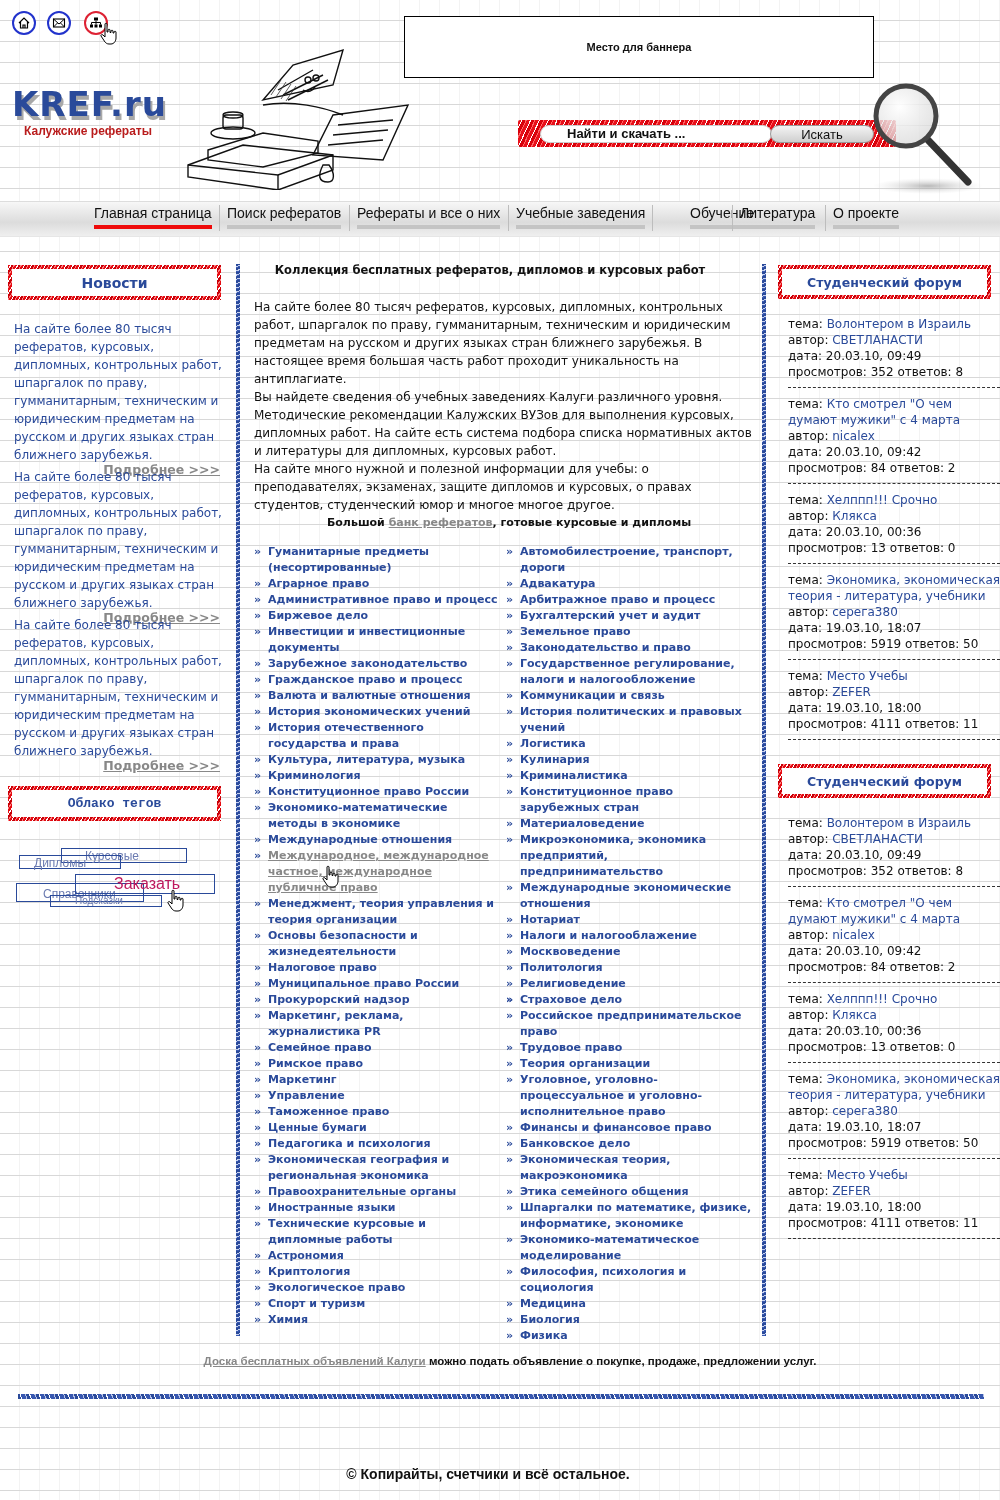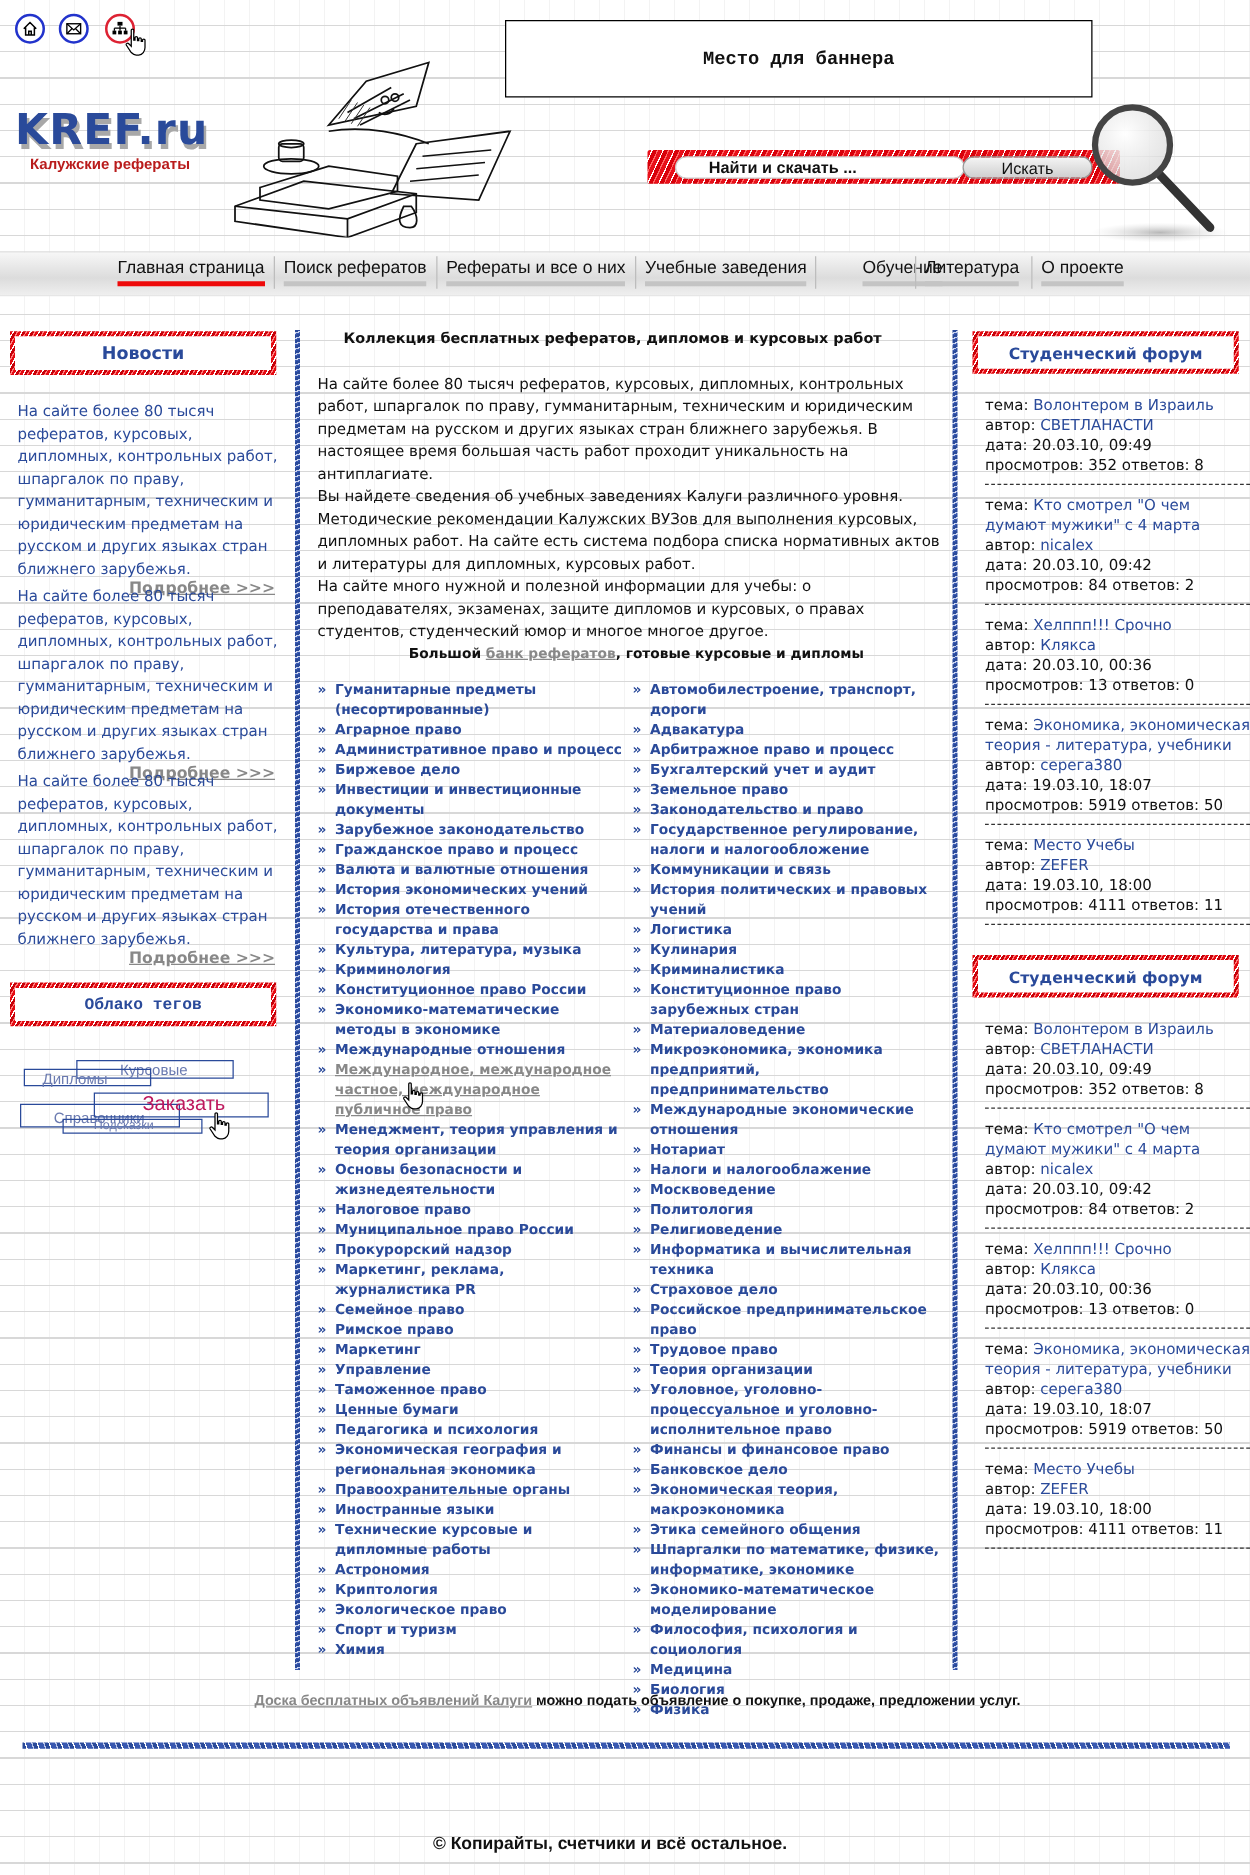--- a/index.html
+++ b/index.html
@@ -30,21 +30,21 @@
     font-family: "DejaVu Sans", sans-serif; font-weight: bold; font-size: 34px;
     color: #2a4a9a; letter-spacing: 1px;
     text-shadow: 2px 4px 0 #a8a8a8;
   }
   .logo-sub { font-family: Liberation Sans, sans-serif; font-weight: bold; font-size: 12px; color: #b91c1c; }
 
   
   .banner {
     border: 1px solid #000; background: #fff;
     display: flex; align-items: center; justify-content: center;
-    font-family: Liberation Mono, monospace; font-weight: bold; font-size: 15px;
+    font-family: Liberation Sans, sans-serif; font-weight: bold; font-size: 11px;
   }
 
   
   .search-strip {
     background: repeating-linear-gradient(115deg, #e8101a 0 3px, #fff 3px 4px, #d8000a 4px 7px, #ff6666 7px 8px);
     border-radius: 2px;
   }
   .search-input {
     background: #fff; border-radius: 10px; border: 1px solid #ccc;
     font-family: "Liberation Sans", sans-serif; font-weight: bold; font-size: 13px;
@@ -262,21 +262,21 @@
 </div>
 <div class="abs" style="left:14px;top:616px;width:210px;">
   <div class="news-text">На сайте более 80 тысяч рефератов, курсовых, дипломных, контрольных работ, шпаргалок по праву, гумманитарным, техническим и юридическим предметам на русском и других языках стран ближнего зарубежья.</div>
   <div class="more-link" style="margin-top:-2px;margin-right:4px;">Подробнее &gt;&gt;&gt;</div>
 </div>
 
 <div class="abs hatch-box" style="left:8px;top:786px;width:213px;height:35px;font-size:13px;font-family:Liberation Mono, monospace;">
   <span>Облако тегов</span>
 </div>
 <div class="abs" style="left:0;top:840px;width:235px;height:80px;">
-  <div class="tag" style="left:61px;top:8px;width:126px;height:15px;padding-left:34px;">Курсовые</div>
+  <div class="tag" style="left:61px;top:8px;width:126px;height:15px;padding-left:23px;">Курсовые</div>
   <div class="tag" style="left:19px;top:15px;width:102px;height:14px;padding-left:14px;">Дипломы</div>
   <div class="tag" style="left:16px;top:43px;width:128px;height:19px;padding-left:26px;padding-top:3px;">Справочники</div>
   <div class="tag" style="left:75px;top:34px;width:140px;height:20px;padding-left:38px;color:#be185d;font-size:16px;line-height:18px;border-color:#2a4a9a;">Заказать</div>
   <div class="tag" style="left:50px;top:55px;width:112px;height:12px;padding-left:24px;font-size:10px;line-height:10px;">Подсказки</div>
 </div>
 <div class="abs cursor" style="left:166px;top:889px;">
   <svg viewBox="0 0 20 24">
       <path d="M6 2 C6 1 8 1 8 2 V10 L9 10 V8 C9 7 11 7 11 8 V10.5 L12 10.5 V9 C12 8 14 8 14 9 V11 L15 11 V10 C15 9 17 9 17 10 V16 C17 19 15 22 12 22 H10 C8 22 7 21 6 20 L2 14 C1.5 13 3 12 4 13 L6 15 Z" fill="#fff" stroke="#000" stroke-width="1"></path>
     </svg>
 </div>
@@ -346,21 +346,21 @@
     <div class="cat-item"><span class="bullet">»</span><span class="cat-text">Криминалистика</span></div>
     <div class="cat-item"><span class="bullet">»</span><span class="cat-text">Конституционное право зарубежных стран</span></div>
     <div class="cat-item"><span class="bullet">»</span><span class="cat-text">Материаловедение</span></div>
     <div class="cat-item"><span class="bullet">»</span><span class="cat-text">Микроэкономика, экономика предприятий, предпринимательство</span></div>
     <div class="cat-item"><span class="bullet">»</span><span class="cat-text">Международные экономические отношения</span></div>
     <div class="cat-item"><span class="bullet">»</span><span class="cat-text">Нотариат</span></div>
     <div class="cat-item"><span class="bullet">»</span><span class="cat-text">Налоги и налогооблажение</span></div>
     <div class="cat-item"><span class="bullet">»</span><span class="cat-text">Москвоведение</span></div>
     <div class="cat-item"><span class="bullet">»</span><span class="cat-text">Политология</span></div>
     <div class="cat-item"><span class="bullet">»</span><span class="cat-text">Религиоведение</span></div>
-    <div class="cat-item"><span class="bullet">»</span><span class="cat-text">Информатика и вычислительная техника</span></div>
+    <div class="cat-item"><span class="bullet">»</span></div>
     <div class="cat-item"><span class="bullet">»</span><span class="cat-text">Страховое дело</span></div>
     <div class="cat-item"><span class="bullet">»</span><span class="cat-text">Российское предпринимательское право</span></div>
     <div class="cat-item"><span class="bullet">»</span><span class="cat-text">Трудовое право</span></div>
     <div class="cat-item"><span class="bullet">»</span><span class="cat-text">Теория организации</span></div>
     <div class="cat-item"><span class="bullet">»</span><span class="cat-text">Уголовное, уголовно-процессуальное и уголовно-исполнительное право</span></div>
     <div class="cat-item"><span class="bullet">»</span><span class="cat-text">Финансы и финансовое право</span></div>
     <div class="cat-item"><span class="bullet">»</span><span class="cat-text">Банковское дело</span></div>
     <div class="cat-item"><span class="bullet">»</span><span class="cat-text">Экономическая теория, макроэкономика</span></div>
     <div class="cat-item"><span class="bullet">»</span><span class="cat-text">Этика семейного общения</span></div>
     <div class="cat-item"><span class="bullet">»</span><span class="cat-text">Шпаргалки по математике, физике, информатике, экономике</span></div>

